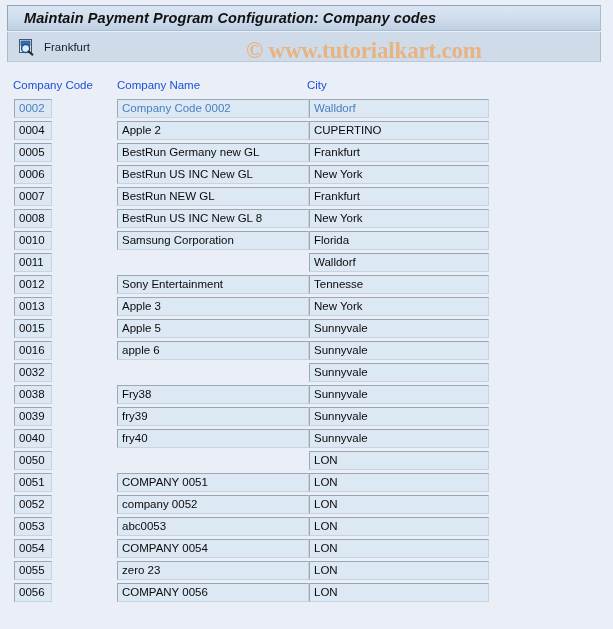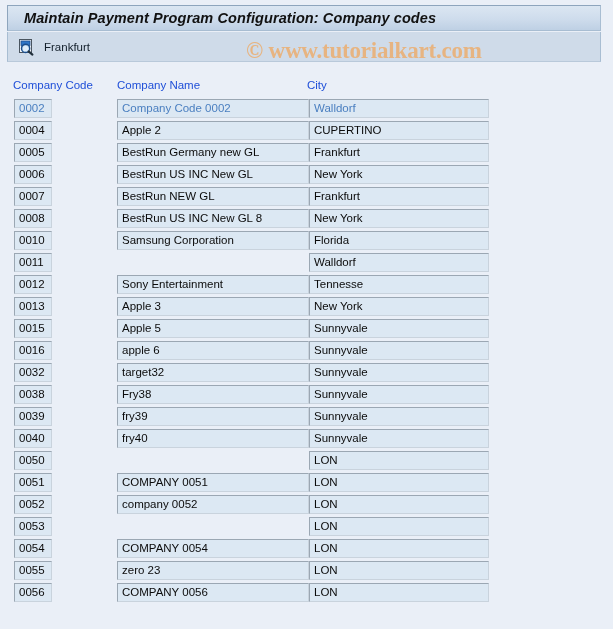--- a/index.html
+++ b/index.html
@@ -246,21 +246,20 @@
           <div class="cell cell-name">Apple 5</div>
           <div class="cell cell-city">Sunnyvale</div>
         </div>
         <div class="table-row">
           <div class="cell cell-code">0016</div>
           <div class="cell cell-name">apple 6</div>
           <div class="cell cell-city">Sunnyvale</div>
         </div>
         <div class="table-row">
           <div class="cell cell-code">0032</div>
-          <div class="cell cell-name">target32</div>
           <div class="cell cell-city">Sunnyvale</div>
         </div>
         <div class="table-row">
           <div class="cell cell-code">0038</div>
           <div class="cell cell-name">Fry38</div>
           <div class="cell cell-city">Sunnyvale</div>
         </div>
         <div class="table-row">
           <div class="cell cell-code">0039</div>
           <div class="cell cell-name">fry39</div>
@@ -280,20 +279,21 @@
           <div class="cell cell-name">COMPANY 0051</div>
           <div class="cell cell-city">LON</div>
         </div>
         <div class="table-row">
           <div class="cell cell-code">0052</div>
           <div class="cell cell-name">company 0052</div>
           <div class="cell cell-city">LON</div>
         </div>
         <div class="table-row">
           <div class="cell cell-code">0053</div>
+          <div class="cell cell-name">abc0053</div>
           <div class="cell cell-city">LON</div>
         </div>
         <div class="table-row">
           <div class="cell cell-code">0054</div>
           <div class="cell cell-name">COMPANY 0054</div>
           <div class="cell cell-city">LON</div>
         </div>
         <div class="table-row">
           <div class="cell cell-code">0055</div>
           <div class="cell cell-name">zero 23</div>

